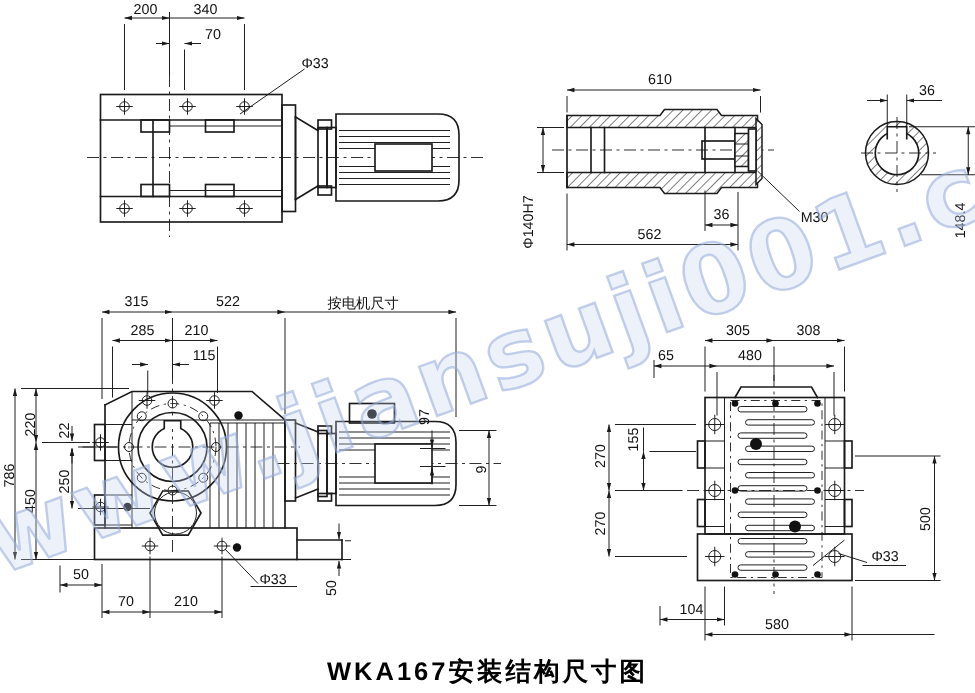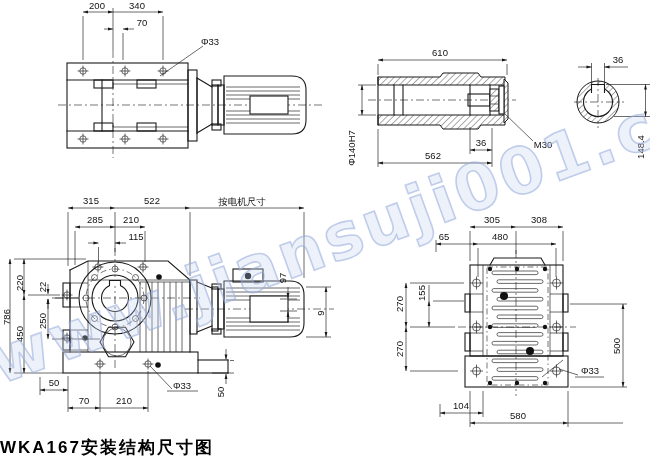--- a/index.html
+++ b/index.html
@@ -12,21 +12,21 @@
   .ch{stroke:#1a1a1a;stroke-width:0.6;fill:none;stroke-dasharray:6 3 1.5 3;}
   .hf{fill:url(#hatch);stroke:#1a1a1a;stroke-width:1;}
   .wf{fill:#fff;stroke:#1a1a1a;stroke-width:1.1;}
   .dot{fill:#111;stroke:none;}
   text.dim{font:9.5px "Liberation Sans",sans-serif;fill:#111;text-anchor:middle;}
   #watermark{position:absolute;left:-8px;top:308px;width:860px;height:112px;
     line-height:112px;font-family:"DejaVu Sans",sans-serif;font-weight:bold;
     font-size:64px;letter-spacing:3px;color:rgba(195,208,238,0.30);
     -webkit-text-stroke:1.6px rgba(148,170,218,0.55);
     transform:rotate(-20deg);transform-origin:0 50%;pointer-events:none;white-space:nowrap;}
-  #caption{position:absolute;left:0;right:0;top:436px;
+  #caption{position:absolute;left:0;right:0;top:436px;text-align:center;
     font-size:17px;font-weight:bold;color:#000;letter-spacing:2px;}
 </style>
 </head>
 <body>
 
 <div id="canvas">
 <svg width="650" height="462" viewBox="0 0 650 462">
   <defs>
     <pattern id="hatch" width="4.5" height="4.5" patternUnits="userSpaceOnUse" patternTransform="rotate(45)">
       <rect width="4.5" height="4.5" fill="#fff"></rect>

